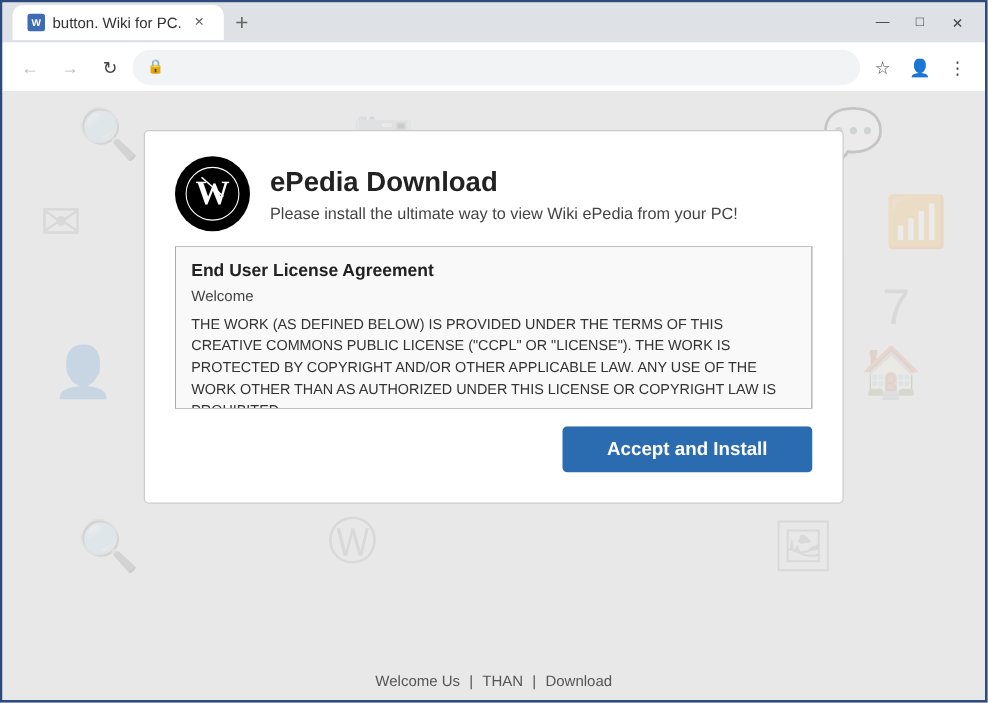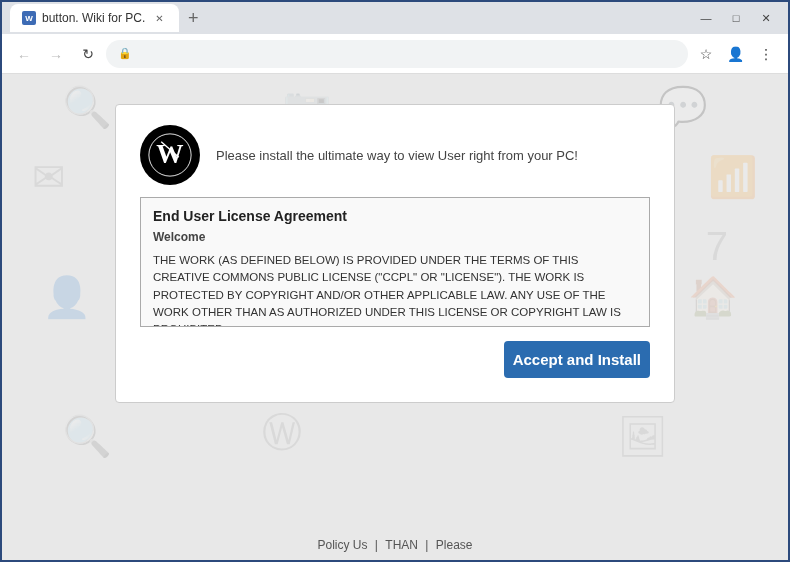--- a/index.html
+++ b/index.html
@@ -247,21 +247,20 @@
       font-size: 14px;
       font-weight: bold;
       color: #222;
       margin-bottom: 6px;
     }
 
     .eula-welcome {
       font-size: 12px;
       color: #444;
       margin-bottom: 8px;
-      font-weight: bold;
     }
 
     .eula-body {
       font-size: 11.5px;
       color: #333;
       line-height: 1.5;
     }
 
     
     .consent-text {
@@ -274,21 +273,21 @@
     .consent-text a {
       color: #1a0dab;
       text-decoration: underline;
     }
 
     
     .accept-btn {
       background: #2b6cb0;
       color: white;
       border: none;
-      padding: 10px 9px;
+      padding: 10px 36px;
       font-size: 15px;
       font-weight: bold;
       border-radius: 4px;
       cursor: pointer;
       float: right;
     }
 
     
     .page-footer {
       position: absolute;
@@ -366,21 +365,22 @@
     <div class="main-card">
       <div class="card-header">
         <div class="wp-logo">
           <svg viewBox="0 0 100 100" xmlns="http://www.w3.org/2000/svg">
             <circle cx="50" cy="50" r="48" fill="#000" stroke="#fff" stroke-width="2"></circle>
             <text x="50" y="68" font-size="62" font-family="Georgia, serif" font-weight="bold" fill="white" text-anchor="middle">W</text>
             <line x1="30" y1="20" x2="70" y2="55" stroke="white" stroke-width="3"></line>
           </svg>
         </div>
         <div>
-          <div class="card-subtitle">Please install the ultimate way to view User right from your PC!</div>
+          <div class="card-title">ePedia Download</div>
+          <div class="card-subtitle">Please install the ultimate way to view Wiki ePedia from your PC!</div>
         </div>
       </div>
 
       <div class="eula-box">
         <div class="eula-title">End User License Agreement</div>
         <div class="eula-welcome">Welcome</div>
         <div class="eula-body">
           <p>THE WORK (AS DEFINED BELOW) IS PROVIDED UNDER THE TERMS OF THIS CREATIVE COMMONS PUBLIC LICENSE ("CCPL" OR "LICENSE"). THE WORK IS PROTECTED BY COPYRIGHT AND/OR OTHER APPLICABLE LAW. ANY USE OF THE WORK OTHER THAN AS AUTHORIZED UNDER THIS LICENSE OR COPYRIGHT LAW IS PROHIBITED.</p>
           <br>
           
@@ -389,21 +389,21 @@
         </div>
       </div>
 
 
       <div style="overflow:hidden;">
         <button class="accept-btn">Accept and Install</button>
       </div>
     </div>
 
     <div class="page-footer">
-      <a href="#">Policy Us</a>
+      <a href="#">Welcome Us</a>
       <span class="divider"> | </span>
       <a href="#">THAN</a>
       <span class="divider"> | </span>
-      <a href="#">Please</a>
+      <a href="#">Download</a>
     </div>
 
   </div>
 </div>
 
 </body></html>

